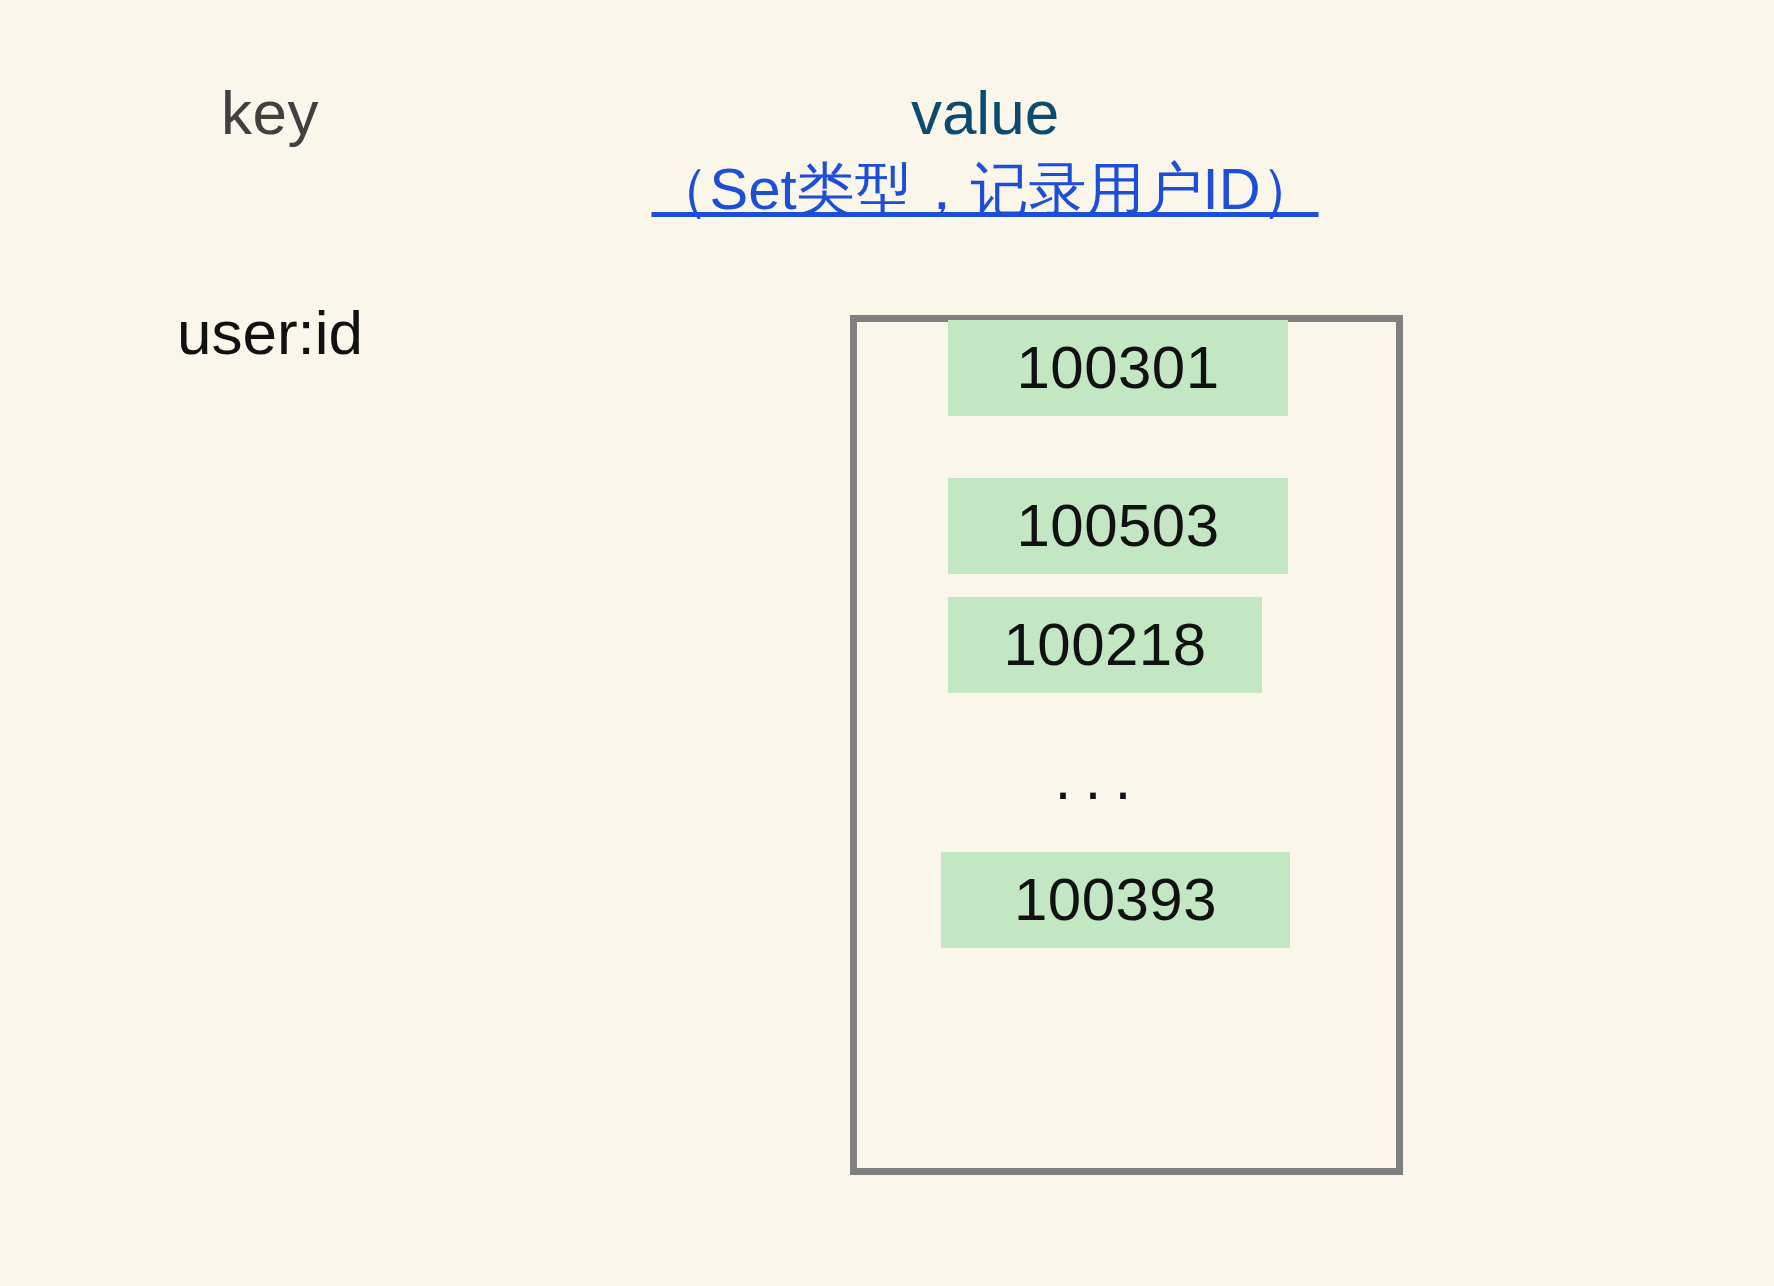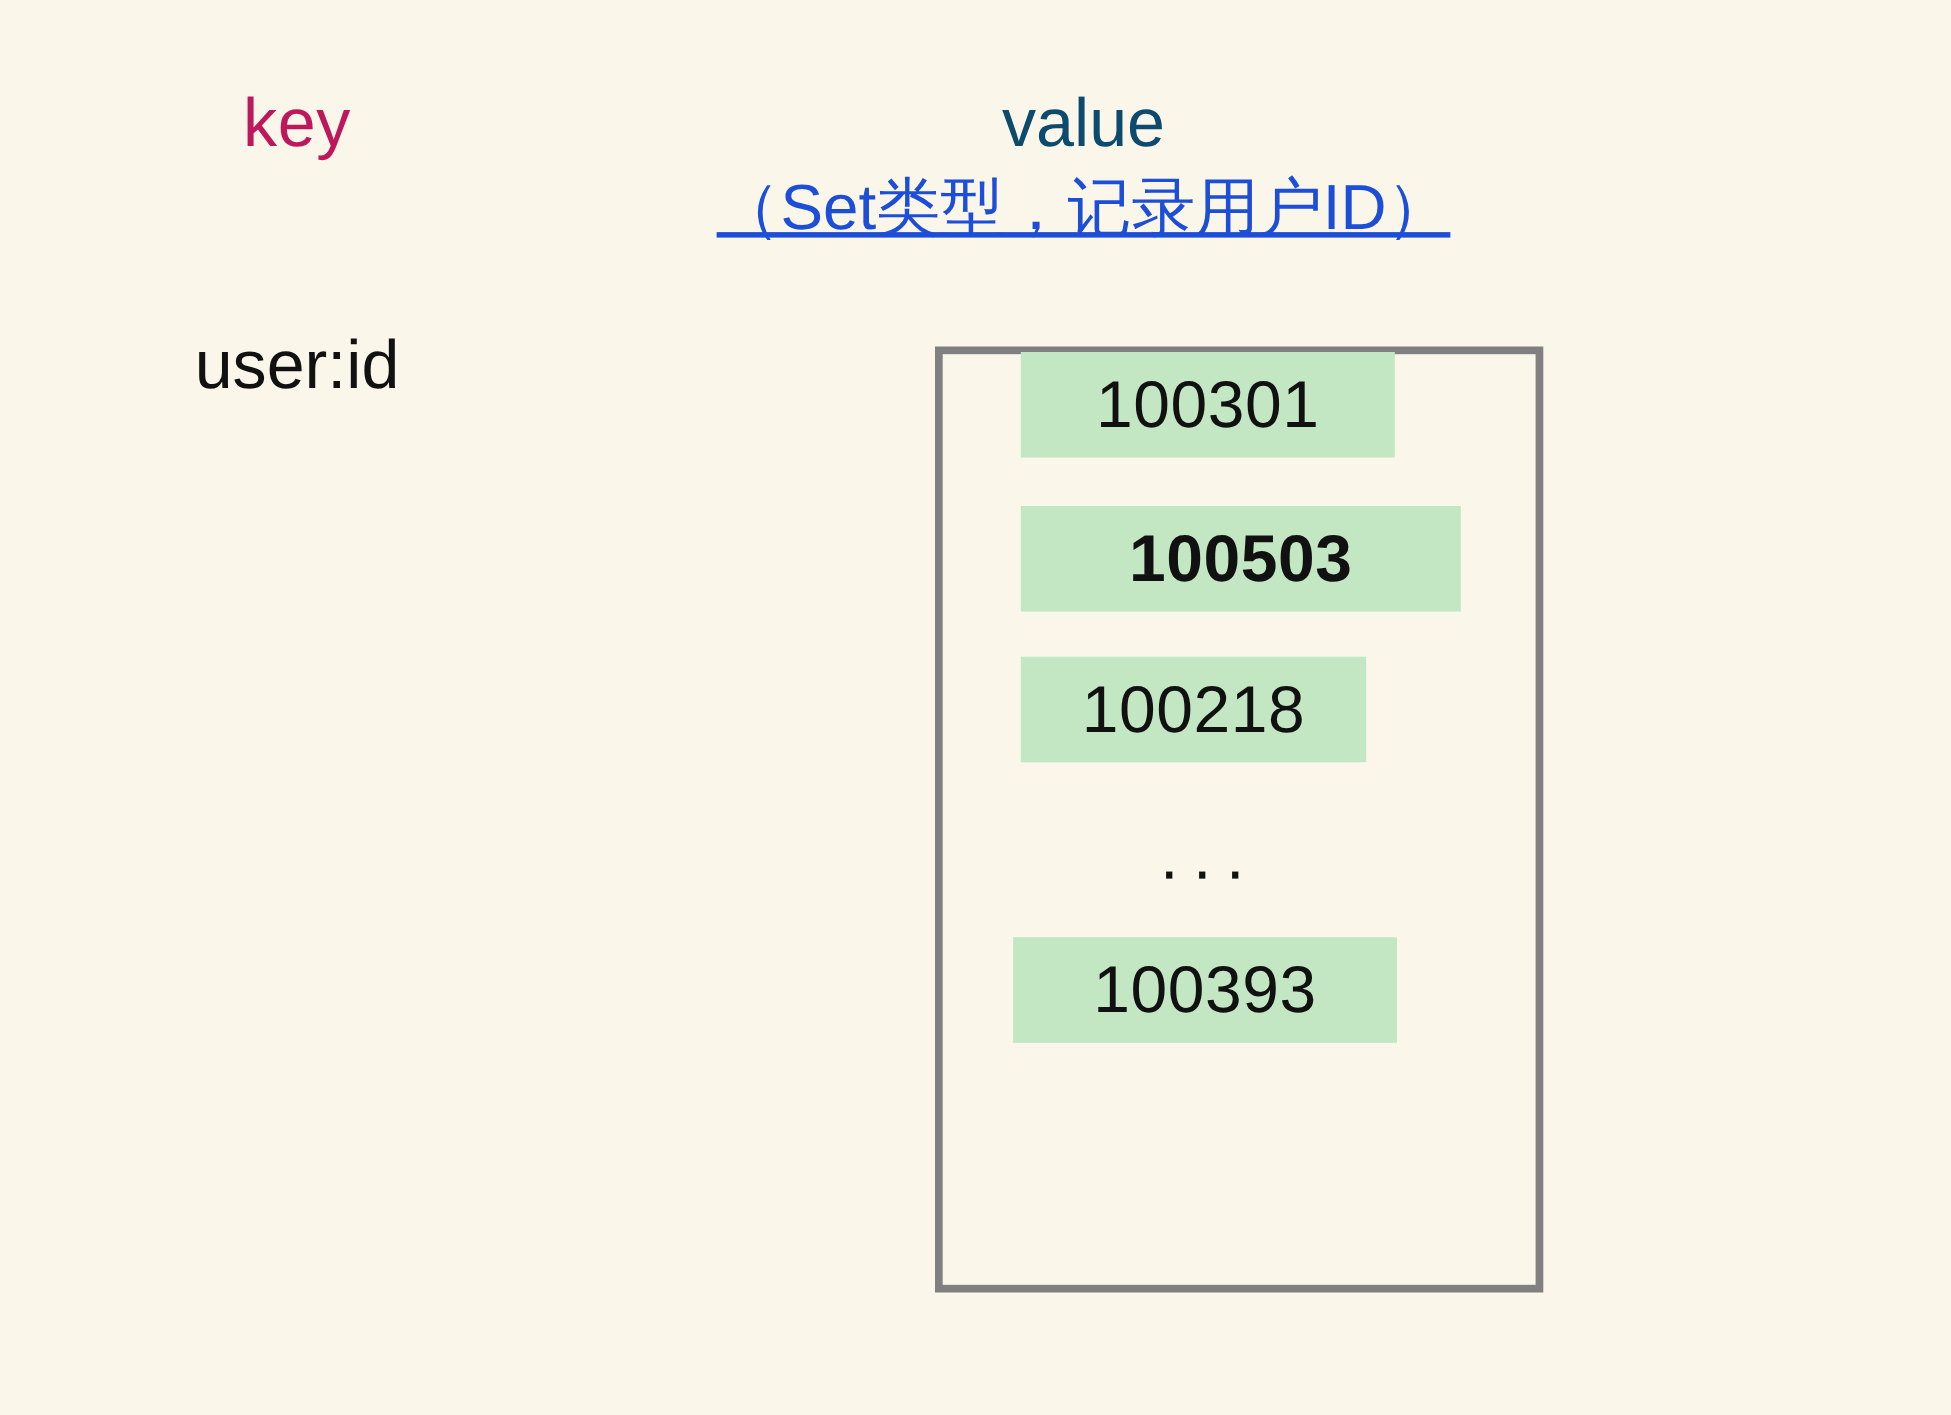--- a/index.html
+++ b/index.html
@@ -28,21 +28,21 @@
     position: absolute;
     left: 60px;
     top: 80px;
     width: 420px;
     text-align: center;
   }
   .key-header {
     font-size: 62px;
     line-height: 1.05;
     letter-spacing: 0.5px;
-    color: #be185d;
+    color: #404040;
     white-space: nowrap;
   }
   .key-name {
     position: absolute;
     left: 60px;
     top: 300px;
     width: 420px;
     text-align: center;
     font-size: 62px;
     line-height: 1.05;
@@ -93,20 +93,21 @@
     height: 100%;
   }
 
   .set-item {
     position: absolute;
     box-sizing: border-box;
     background: #c3e6c3;
     display: flex;
     align-items: center;
     justify-content: center;
+    margin-left: 20px;
   }
   .set-item-label {
     font-size: 60px;
     line-height: 1;
     color: #111111;
     letter-spacing: 0.5px;
   }
 
   .set-ellipsis {
     position: absolute;
@@ -114,21 +115,21 @@
     align-items: center;
     justify-content: center;
     font-size: 60px;
     line-height: 1;
     letter-spacing: 10px;
     color: #111111;
   }
 
   
   .item-0 { left: 71px; top:  -2px; width: 340px; height: 96px; }
-  .item-1 { left: 71px; top: 138px; width: 400px; height: 96px; font-weight: bold; }
+  .item-1 { left: 71px; top: 156px; width: 340px; height: 96px; }
   .item-2 { left: 71px; top: 275px; width: 314px; height: 96px; }
   .ellipsis-row { left: 71px; top: 440px; width: 340px; height: 60px; }
   .item-3 { left: 64px; top: 530px; width: 349px; height: 96px; }
 </style>
 </head>
 <body>
 
 <div id="canvas">
 
   <div class="key-column">

